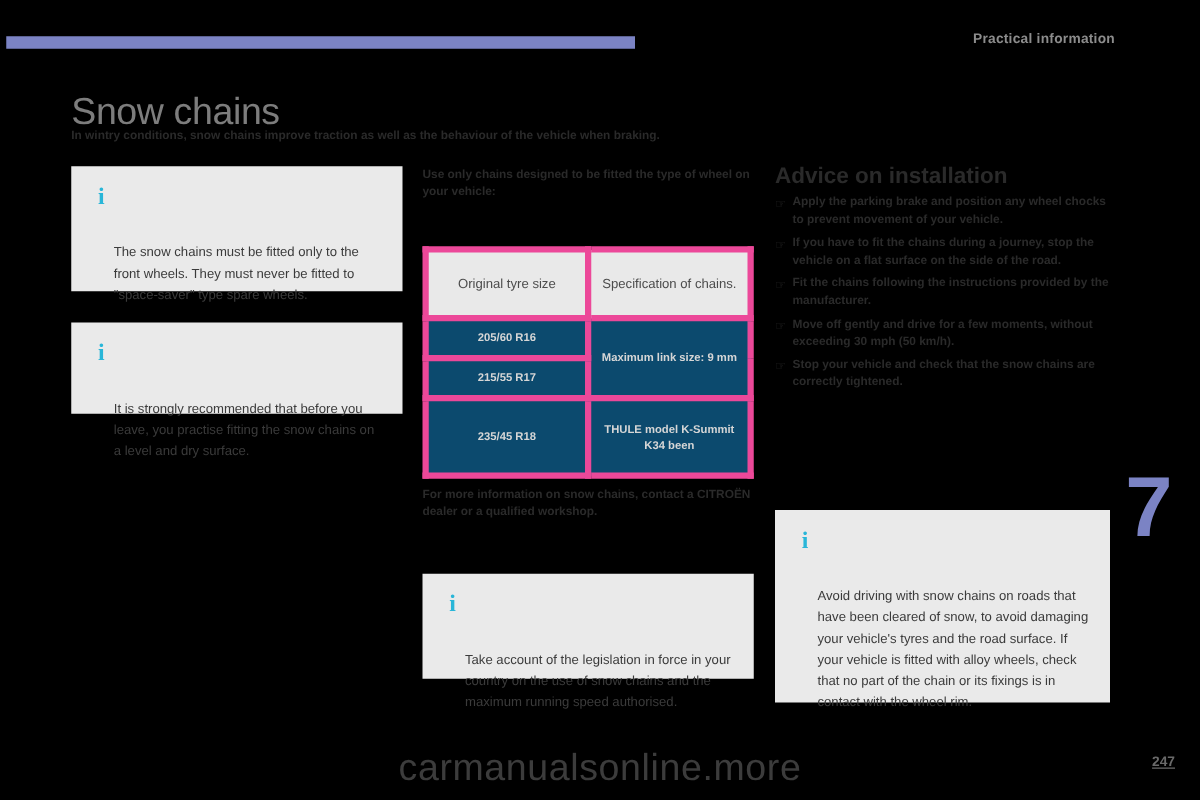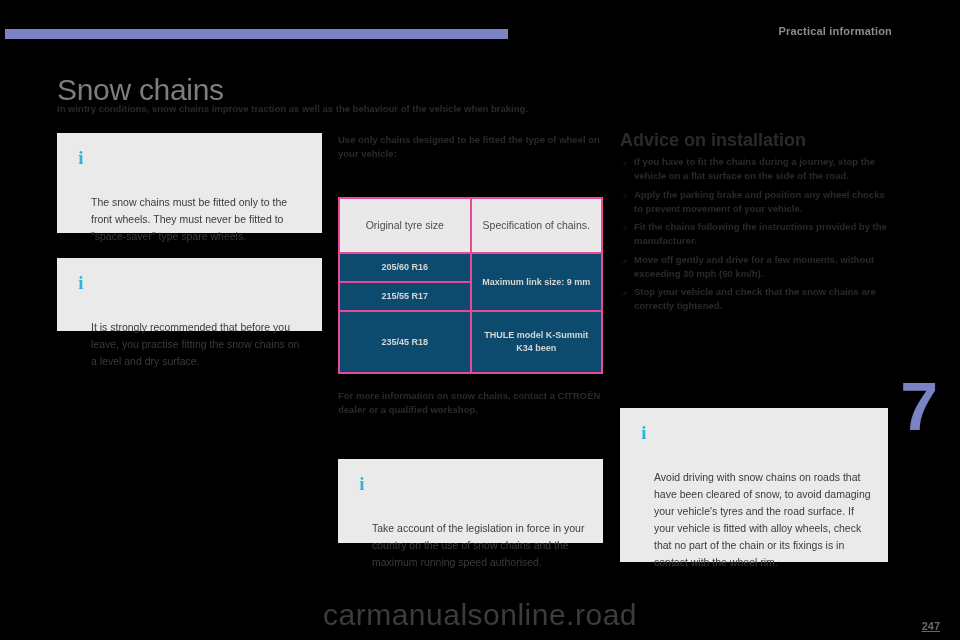--- a/index.html
+++ b/index.html
@@ -51,21 +51,21 @@
     font-size: 68px;
     font-weight: bold;
     color: #7b83c4;
     line-height: 1;
     font-family: "Liberation Sans", sans-serif;
   }
 
   .page-number {
     position: absolute;
     right: 20px;
-    bottom: 8px;
+    bottom: 24px;
     font-size: 11px;
     font-weight: bold;
     color: #6a6a6a;
     text-decoration: underline;
   }
 
   .watermark {
     position: absolute;
     left: 0;
     right: 0;
@@ -147,21 +147,21 @@
   .chain-table {
     position: absolute;
     left: 338px;
     top: 197px;
     width: 265px;
     border-collapse: collapse;
     table-layout: fixed;
   }
   .chain-table th,
   .chain-table td {
-    border: 2px solid #ec4899;
+    border: 5px solid #ec4899;
     text-align: center;
     vertical-align: middle;
   }
   .chain-table th {
     background: #e9e9e9;
     color: #4c4c4c;
     font-size: 10.5px;
     font-weight: normal;
     line-height: 1.35;
     height: 55px;
@@ -281,25 +281,25 @@
   <div class="infobox" id="infobox-legislation">
     <span class="i-icon">i</span>
     <span class="i-text">Take account of the legislation in force in your country on the use of snow chains and the maximum running speed authorised.</span>
   </div>
 
   <div class="section-heading">Advice on installation</div>
 
   <ul class="bullet-list" id="advice-list">
     <li>
       <span class="bullet-glyph">☞</span>
+      <span class="bullet-text">Apply the parking brake and position any wheel chocks to prevent movement of your vehicle.</span>
+    </li>
+    <li>
+      <span class="bullet-glyph">☞</span>
       <span class="bullet-text">If you have to fit the chains during a journey, stop the vehicle on a flat surface on the side of the road.</span>
-    </li>
-    <li>
-      <span class="bullet-glyph">☞</span>
-      <span class="bullet-text">Apply the parking brake and position any wheel chocks to prevent movement of your vehicle.</span>
     </li>
     <li>
       <span class="bullet-glyph">☞</span>
       <span class="bullet-text">Fit the chains following the instructions provided by the manufacturer.</span>
     </li>
     <li>
       <span class="bullet-glyph">☞</span>
       <span class="bullet-text">Move off gently and drive for a few moments, without exceeding 30 mph (50 km/h).</span>
     </li>
     <li>
@@ -307,15 +307,15 @@
       <span class="bullet-text">Stop your vehicle and check that the snow chains are correctly tightened.</span>
     </li>
   </ul>
 
   <div class="infobox" id="infobox-alloy">
     <span class="i-icon">i</span>
     <span class="i-text">Avoid driving with snow chains on roads that have been cleared of snow, to avoid damaging your vehicle's tyres and the road surface. If your vehicle is fitted with alloy wheels, check that no part of the chain or its fixings is in contact with the wheel rim.</span>
   </div>
 
   <div class="page-number">247</div>
-  <div class="watermark">carmanualsonline.road</div>
+  <div class="watermark">carmanualsonline.more</div>
 
 </div>
 
 </body></html>

